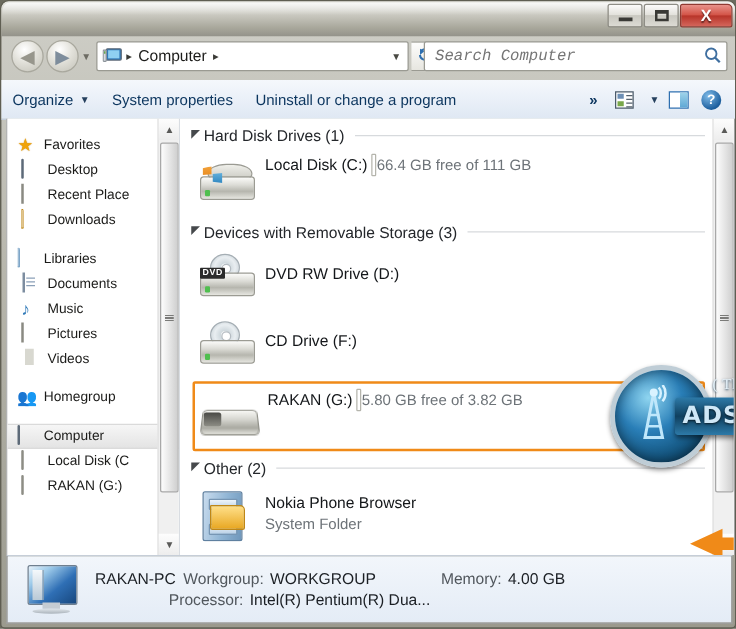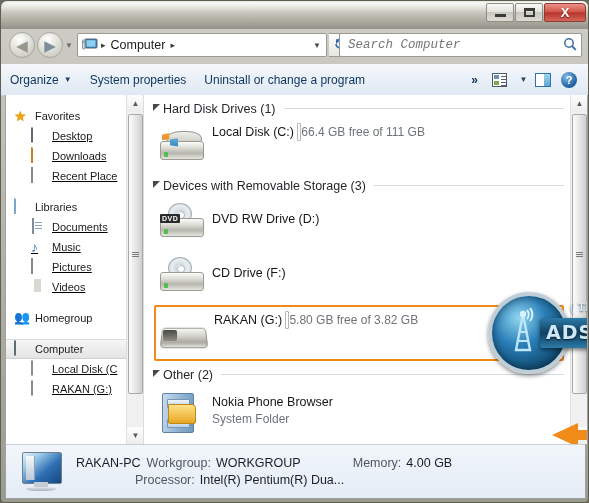--- a/index.html
+++ b/index.html
@@ -120,21 +120,21 @@
 
   
   #pane-wrap{position:absolute;left:4px;top:94px;width:581px;height:349px;display:flex;background:#ffffff;
      border-left:1px solid #9fa0a0;border-right:1px solid #9fa0a0;}
   
   #navpane{
     position:relative;width:137px;height:349px;background:#ffffff;
     border-right:1px solid #d9dde2;overflow:hidden;
   }
   .nav-row{display:flex;align-items:center;height:20px;padding-left:8px;white-space:nowrap;}
-  .nav-row.child{padding-left:25px;text-decoration:underline;}
+  .nav-row.child{padding-left:11px;}
   .nav-label{font-size:11px;color:#1b1b19;}
   .nav-row.selected{
     background:linear-gradient(180deg,#f6f6f6,#e4e4e4);
     border-top:1px solid #dadada;border-bottom:1px solid #d0d0d0;
     height:18px;
   }
   .nav-spacer{height:11px;}
   .nav-ico{width:17px;height:16px;margin-right:4px;position:relative;flex:none;}
 
   
@@ -401,26 +401,26 @@
 
       <div class="nav-row">
         <span class="nav-ico ic-star">★</span>
         <span class="nav-label">Favorites</span>
       </div>
       <div class="nav-row child">
         <span class="nav-ico"><span class="ic-monitor"></span></span>
         <span class="nav-label">Desktop</span>
       </div>
       <div class="nav-row child">
+        <span class="nav-ico"><span class="ic-pic"></span></span>
+        <span class="nav-label">Recent Place</span>
+      </div>
+      <div class="nav-row child">
         <span class="nav-ico"><span class="ic-folder"></span></span>
         <span class="nav-label">Downloads</span>
-      </div>
-      <div class="nav-row child">
-        <span class="nav-ico"><span class="ic-pic"></span></span>
-        <span class="nav-label">Recent Place</span>
       </div>
 
       <div class="nav-spacer"></div>
 
       <div class="nav-row">
         <span class="nav-ico"><span class="ic-folder-blue"></span></span>
         <span class="nav-label">Libraries</span>
       </div>
       <div class="nav-row child">
         <span class="nav-ico"><span class="ic-doc"></span></span>

